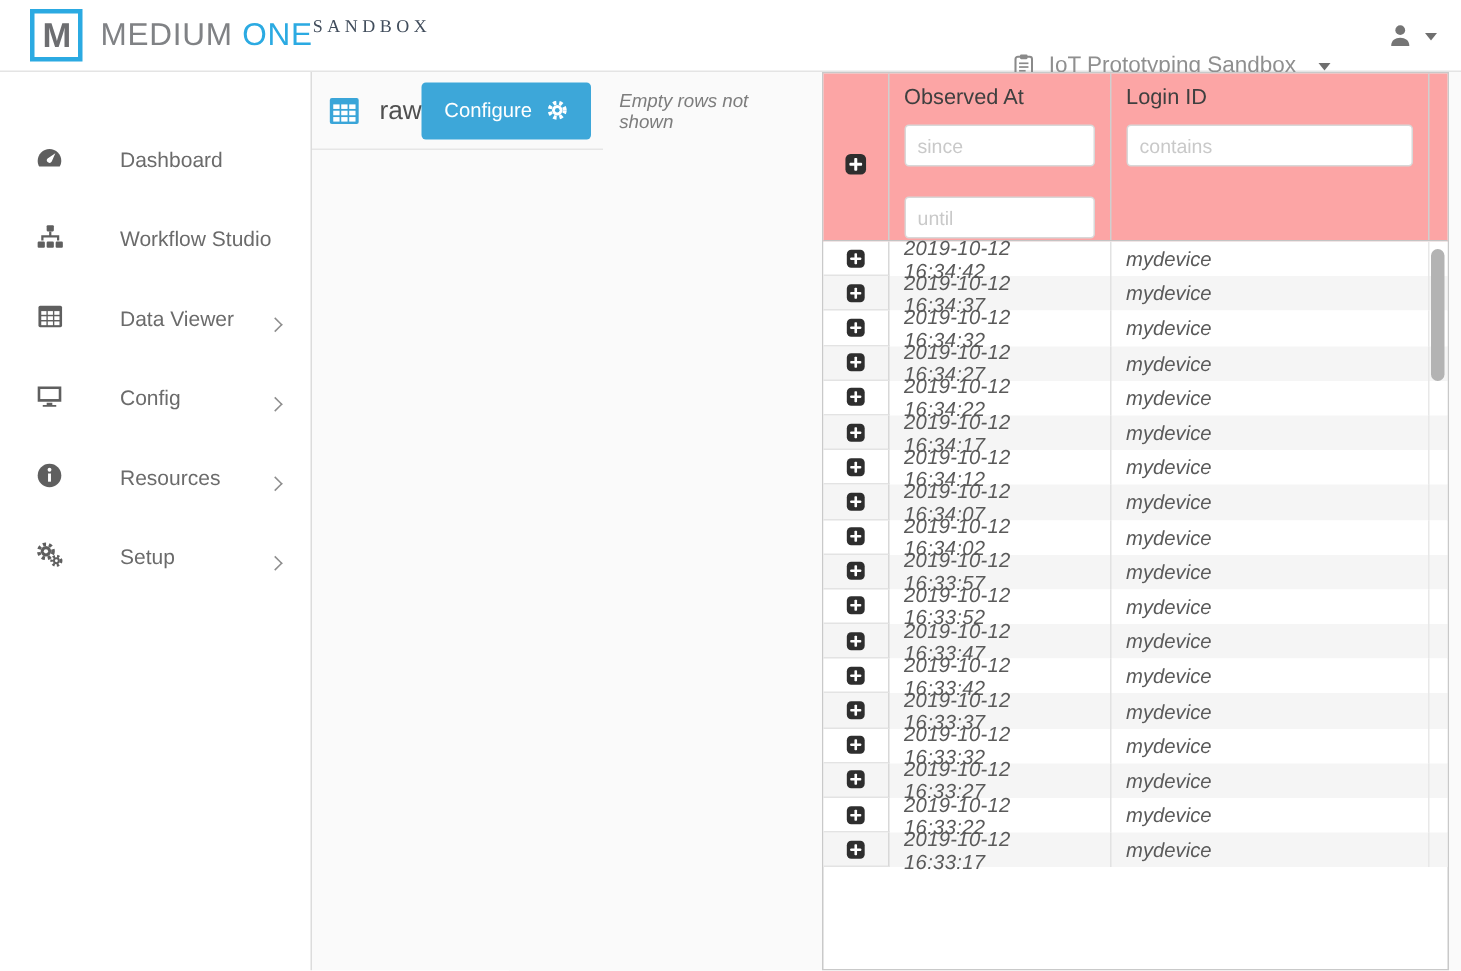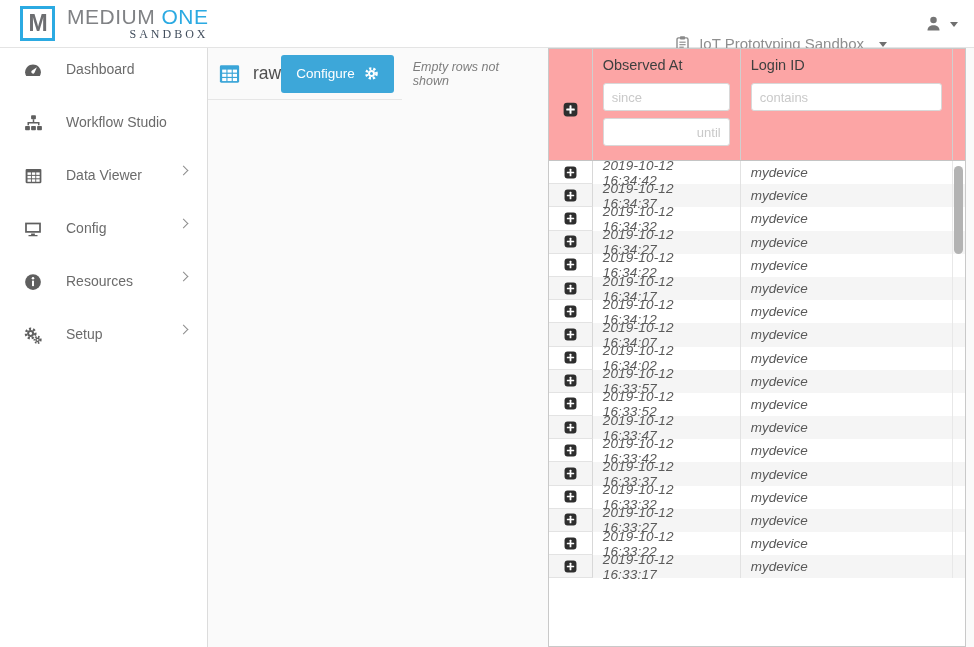--- a/index.html
+++ b/index.html
@@ -6,36 +6,36 @@
   html,body { width:974px; height:647px; overflow:hidden; background:#fff;
               font-family:"Liberation Sans", sans-serif; }
 
   
   .topbar { height:48px; background:#fff; border-bottom:1px solid #e4e4e4;
             display:flex; align-items:center; justify-content:space-between; padding:0 16px 0 20px; }
   .logo-area { display:flex; align-items:center; gap:12px; }
   .logo-mark { width:35px; height:35px; border:3.5px solid #2baae2; display:flex;
                align-items:center; justify-content:center; font-size:23px; font-weight:bold;
                color:#6d6e71; letter-spacing:-1px; }
-  .logo-text { display:flex; flex-direction:column; align-items:flex-end; }
+  .logo-text { display:flex; flex-direction:row; align-items:flex-start; }
   .logo-line1 { font-size:21px; letter-spacing:.5px; color:#808285; white-space:nowrap; }
   .logo-line1 .accent { color:#2baae2; }
   .logo-line2 { font-family:"Liberation Serif", serif; font-size:12px; letter-spacing:3px;
                 color:#414d5c; margin-top:-2px; }
   .topbar-right { display:flex; align-items:center; gap:38px; }
   .proj-select { display:flex; align-items:center; gap:9px; color:#8f8f8f; font-size:15px; cursor:pointer;margin-top:40px; }
   .user-menu { display:flex; align-items:center; gap:8px; cursor:pointer; }
   .caret { width:0; height:0; border-left:4.5px solid transparent; border-right:4.5px solid transparent;
            border-top:5.5px solid #6f6f6f; margin-top:2px; }
   .icn { display:inline-flex; align-items:center; justify-content:center; line-height:0; }
 
   
   .layout { display:flex; height:599px; }
   .sidebar { width:208px; background:#fff; border-right:1px solid #dcdcdc; padding-top:13px; flex:none; }
-  .nav-item { height:53px; display:flex; align-items:flex-start; padding:0 18px 0 22px; cursor:pointer; }
+  .nav-item { height:53px; display:flex; align-items:flex-end; padding:0 18px 0 22px; cursor:pointer;gap:14px; }
   .nav-icon { width:22px; margin-right:22px; }
   .nav-label { font-size:14px; color:#6b6b6b; flex:1; }
   .chev { width:7px; height:7px; border-top:1.6px solid #8d8d8d; border-right:1.6px solid #8d8d8d;
           transform:rotate(45deg); margin-right:2px; }
 
   
   .main { flex:1; background:#fafafa; display:flex; flex-direction:row; }
   .content-header { height:52px; display:flex; align-items:center; justify-content:space-between;
                     padding:0 8px 0 10px; border-bottom:1px solid #e6e6e6; }
   .title-wrap { display:flex; align-items:center; gap:12px; }
@@ -49,21 +49,21 @@
   .data-table { margin:0 8px 0 10px; background:#fff; border:1px solid #c9c9c9; position:relative; }
   .t-header { display:flex; background:#fca5a5; border-bottom:1px solid #c4c4c4; height:112px; }
   .h-expand { width:44px; flex:none; border-right:1px solid #cfcfcf; display:flex; justify-content:center;
               padding-top:9px; }
   .h-observed { width:148px; flex:none; border-right:1px solid #cfcfcf; padding:8px 10px; }
   .h-login { flex:1; padding:8px 10px; }
   .h-rail { width:13px; flex:none; border-left:1px solid #cfcfcf; }
   .col-label { font-size:14.5px; color:#3f3f3f; margin-bottom:10px; }
   .filter-input { display:block; width:100%; height:28px; border:1px solid #d8d8d8; border-radius:3px;
                   background:#fff; padding:0 8px; font-size:13px; font-family:inherit; color:#555; }
-  .filter-input + .filter-input { margin-top:7px;text-align:right; }
+  .filter-input + .filter-input { margin-top:20px; }
   .filter-input::placeholder { color:#c9c9c9; }
 
   .t-body { }
   .t-row { display:flex; height:23.2px; background:#fff;font-style:italic; }
   .t-row:nth-child(even) { background:#f5f5f5; }
   .c-expand { width:44px; flex:none; border-right:1px solid #d8d8d8; border-bottom:1px solid #e3e3e3;
               display:flex; align-items:center; justify-content:center; cursor:pointer; }
   .c-observed { width:148px; flex:none; border-right:1px solid #e2e2e2; padding:0 10px; font-size:13.5px;
                 color:#5a5a5a; display:flex; align-items:center; letter-spacing:.2px; }
   .c-login { flex:1; padding:0 10px; font-size:13.5px; color:#5a5a5a; display:flex; align-items:center; }

